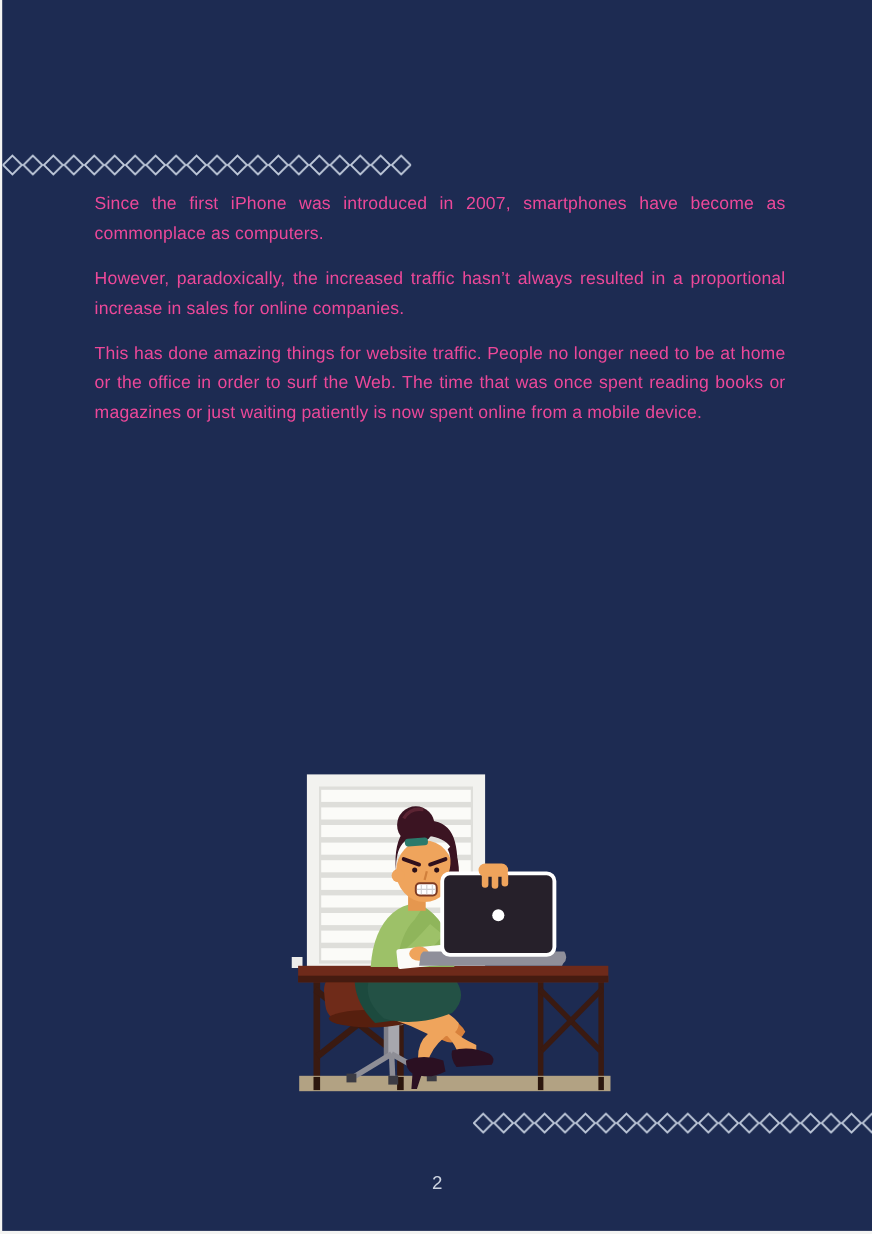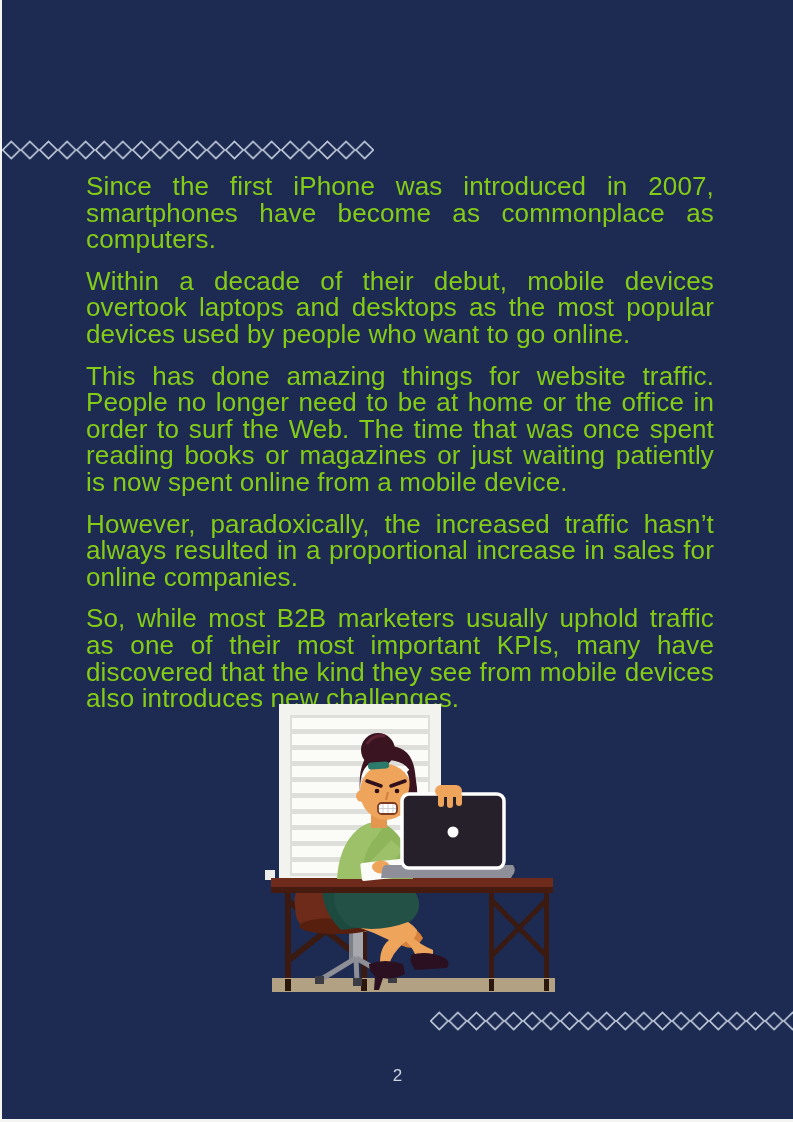--- a/index.html
+++ b/index.html
@@ -14,24 +14,24 @@
     font-family:"Liberation Sans","DejaVu Sans",sans-serif;
   }
   .deco{position:absolute;height:20px;}
   .deco-top{left:0;top:140px;width:372px;}
   .deco-bottom{left:428px;top:1011px;width:365px;}
   .content{
     position:absolute;left:84px;top:173px;width:628px;
   }
   .content p{
     margin:0 0 15px 0;
-    font-size:26px;
+    font-size:16px;
     line-height:26.6px;
     letter-spacing:0.15px;
-    color:#84cc16;
+    color:#ec4899;
     text-align:justify;
   }
   .illustration{
     position:absolute;left:263px;top:700px;width:292px;height:296px;
   }
   .page-number{
     position:absolute;left:0;top:1066px;width:100%;
     text-align:center;
     font-size:17px;color:#ccd3e0;
   }
@@ -45,24 +45,22 @@
     <defs>
       <pattern id="diamondsTop" width="18.6" height="20" patternUnits="userSpaceOnUse">
         <path d="M9.3,1.5 L17.9,10 L9.3,18.5 L0.7,10 Z" fill="none" stroke="#bfc9da" stroke-width="1.7"></path>
       </pattern>
     </defs>
     <rect x="0" y="0" width="372" height="20" fill="url(#diamondsTop)"></rect>
   </svg>
 
   <div class="content">
     <p>Since the first iPhone was introduced in 2007, smartphones have become as commonplace as computers.</p>
-    <p>Within a decade of their debut, mobile devices overtook laptops and desktops as the most popular devices used by people who want to go online.</p>
+    <p>However, paradoxically, the increased traffic hasn’t always resulted in a proportional increase in sales for online companies.</p>
     <p>This has done amazing things for website traffic. People no longer need to be at home or the office in order to surf the Web. The time that was once spent reading books or magazines or just waiting patiently is now spent online from a mobile device.</p>
-    <p>However, paradoxically, the increased traffic hasn’t always resulted in a proportional increase in sales for online companies.</p>
-    <p>So, while most B2B marketers usually uphold traffic as one of their most important KPIs, many have discovered that the kind they see from mobile devices also introduces new challenges.</p>
   </div>
 
   <svg class="illustration" xmlns="http://www.w3.org/2000/svg" viewBox="0 0 292 296">
 
     <g>
       <rect x="14" y="4" width="162" height="180" fill="#f2f2ef"></rect>
       <rect x="25" y="15" width="140" height="161" fill="#dededa"></rect>
       <g fill="#fbfbf8">
         <rect x="27" y="18" width="136" height="11"></rect>
         <rect x="27" y="34" width="136" height="11"></rect>

